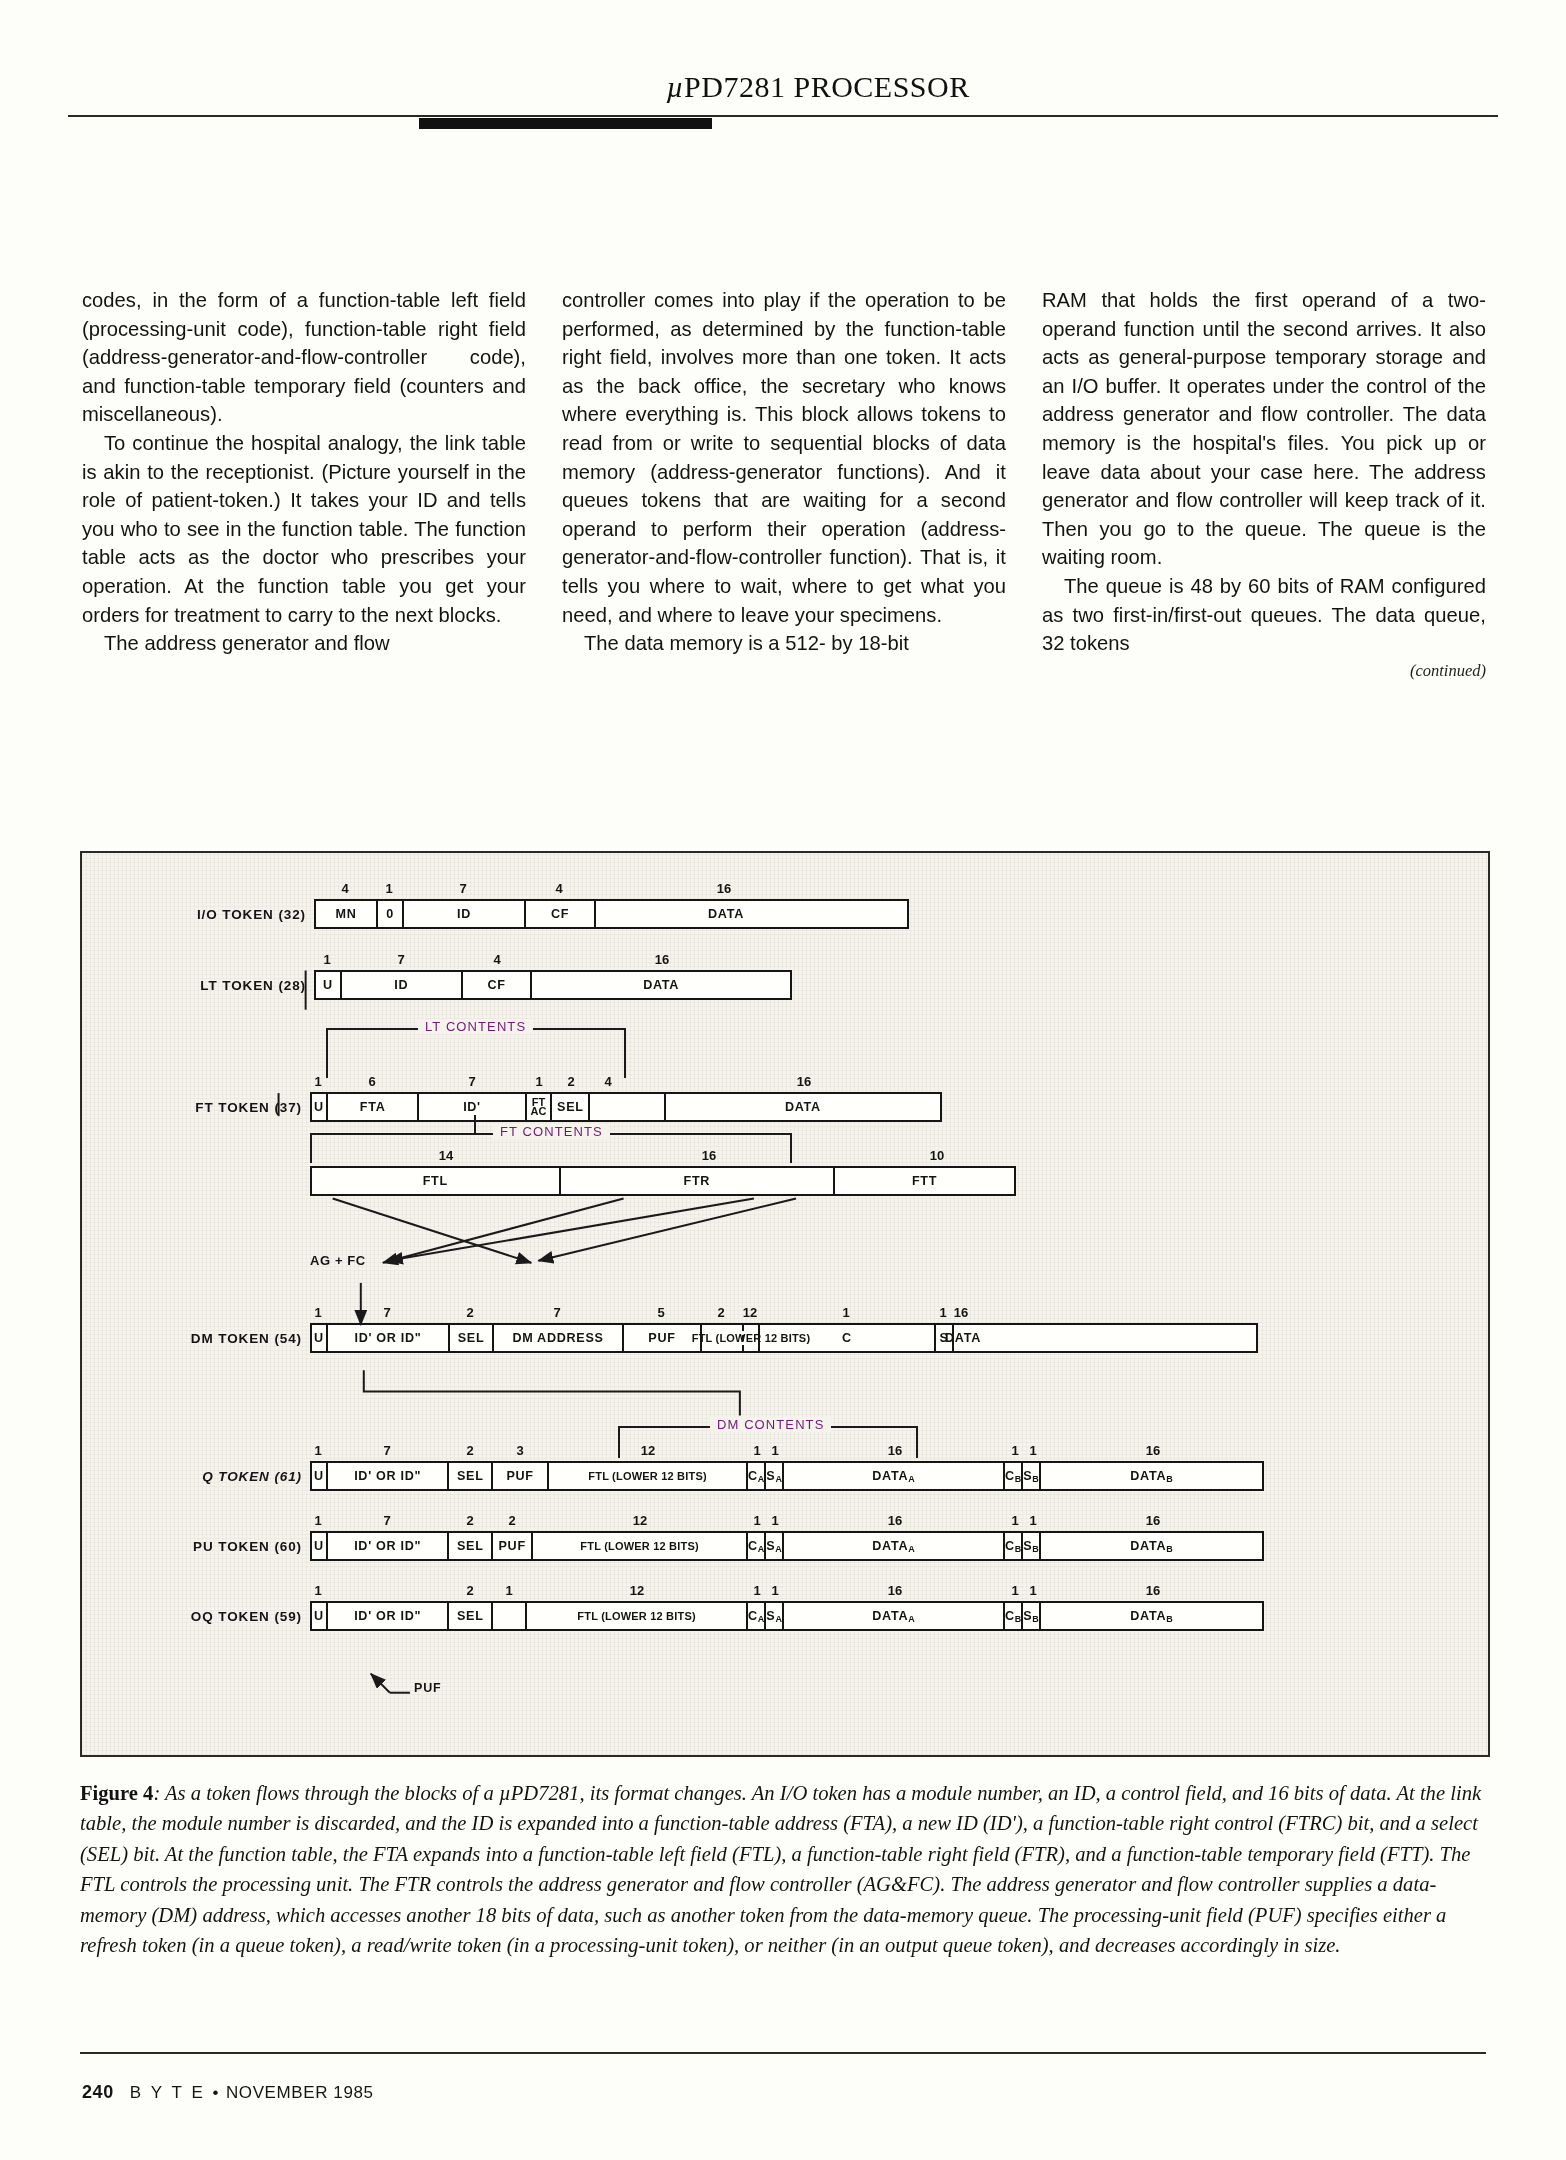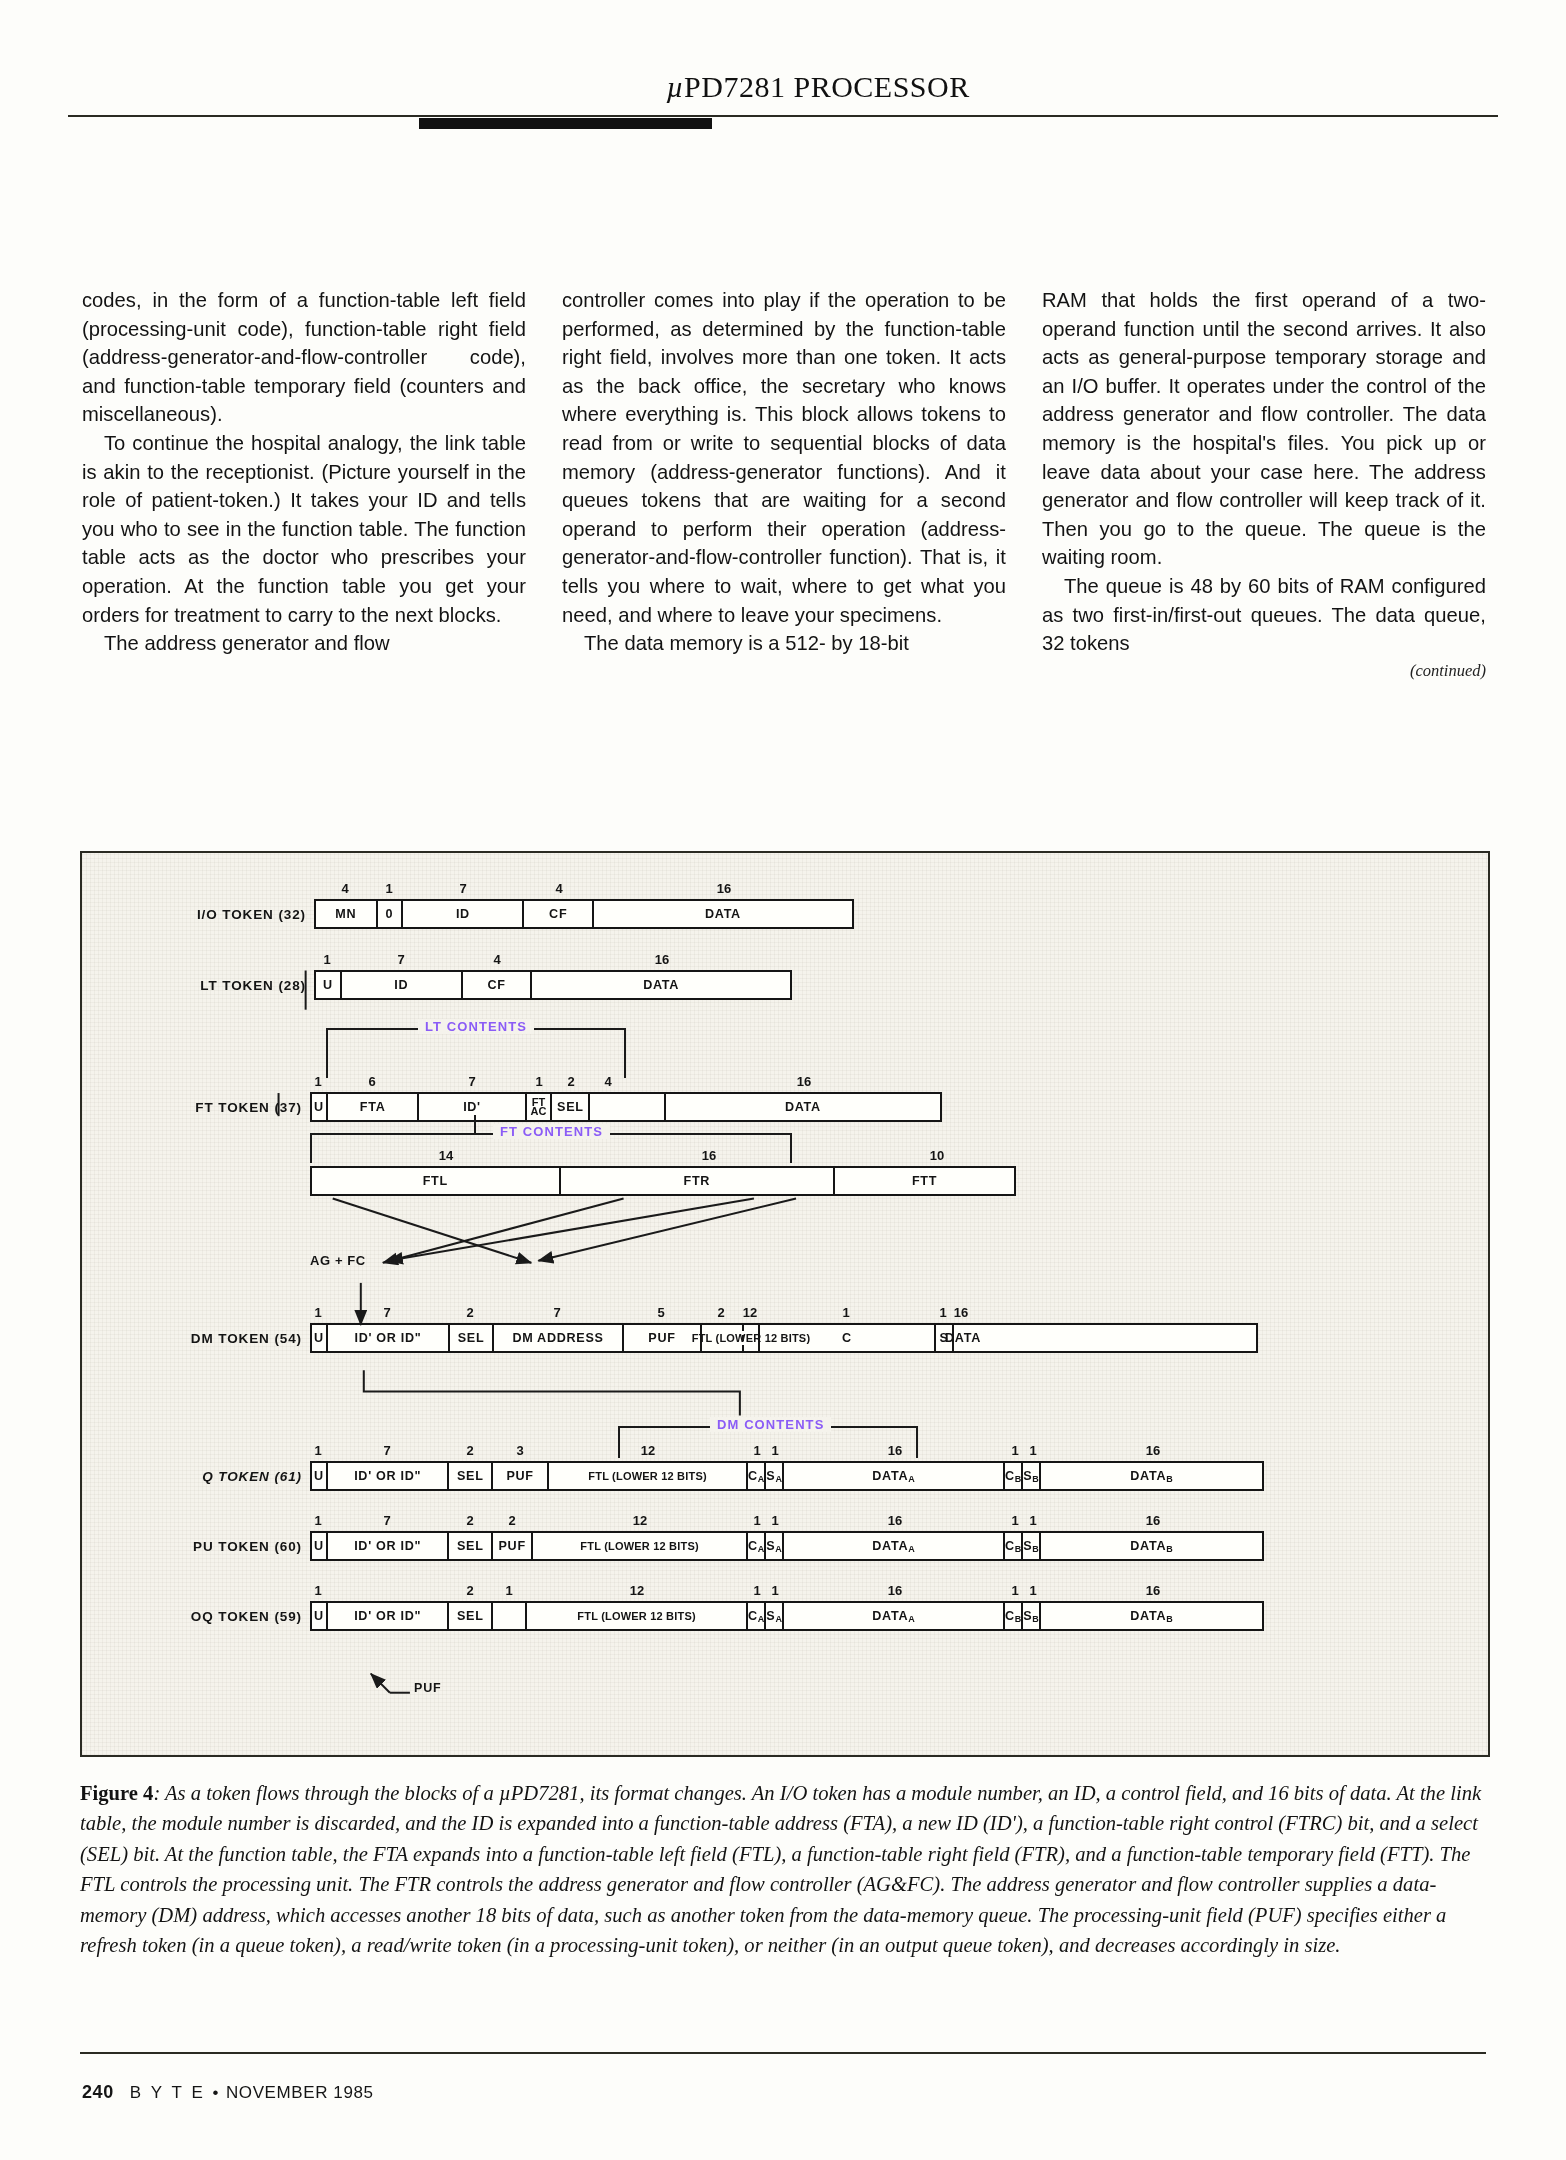--- a/index.html
+++ b/index.html
@@ -121,21 +121,21 @@
   .bracket .line-top{
     position:absolute;left:0;right:0;top:0;height:2px;background:#1a1a1a;
   }
   .bracket .leg-l,.bracket .leg-r{
     position:absolute;top:0;width:2px;background:#1a1a1a;
   }
   .bracket .cap{
     position:absolute;top:-9px;
     background:#f5f3ec;
     padding:0 7px;
-    font-size:13px;font-weight:bold;letter-spacing:1.1px;color:#8b5cf6;
+    font-size:13px;font-weight:normal;letter-spacing:1.1px;color:#701a75;
     white-space:nowrap;
   }
   .vline{position:absolute;width:2px;background:#1a1a1a;}
   .agfc{
     position:absolute;font-size:13px;font-weight:bold;letter-spacing:.6px;
     color:#141414;white-space:nowrap;
   }
   .puf-note{
     position:absolute;font-size:12.5px;font-weight:bold;letter-spacing:.8px;
     color:#141414;white-space:nowrap;
@@ -196,21 +196,21 @@
   <div class="figure">
     <div class="diagram" id="diagram">
         <div class="bits" style="left: 232px; top: 26px; width: 540px;">
           <span style="width: 62px;">4</span>
           <span style="width: 26px;">1</span>
           <span style="width: 122px;">7</span>
           <span style="width: 70px;">4</span>
           <span style="width: 260px;">16</span>
         </div>
         <div class="tok-label" style="left: 10px; width: 214px; top: 54px;">I/O TOKEN  (32)</div>
-        <div class="bar" style="left: 232px; top: 46px; width: 540px;">
+        <div class="bar" style="left: 232px; top: 46px; width: 595px;">
           <div class="cell" style="width: 62px;">MN</div>
           <div class="cell" style="width: 26px;">0</div>
           <div class="cell" style="width: 122px;">ID</div>
           <div class="cell" style="width: 70px;">CF</div>
           <div class="cell" style="width: 260px;">DATA</div>
         </div>
         <div class="bits" style="left: 232px; top: 97px; width: 478px;">
           <span style="width: 26px;">1</span>
           <span style="width: 122px;">7</span>
           <span style="width: 70px;">4</span>

